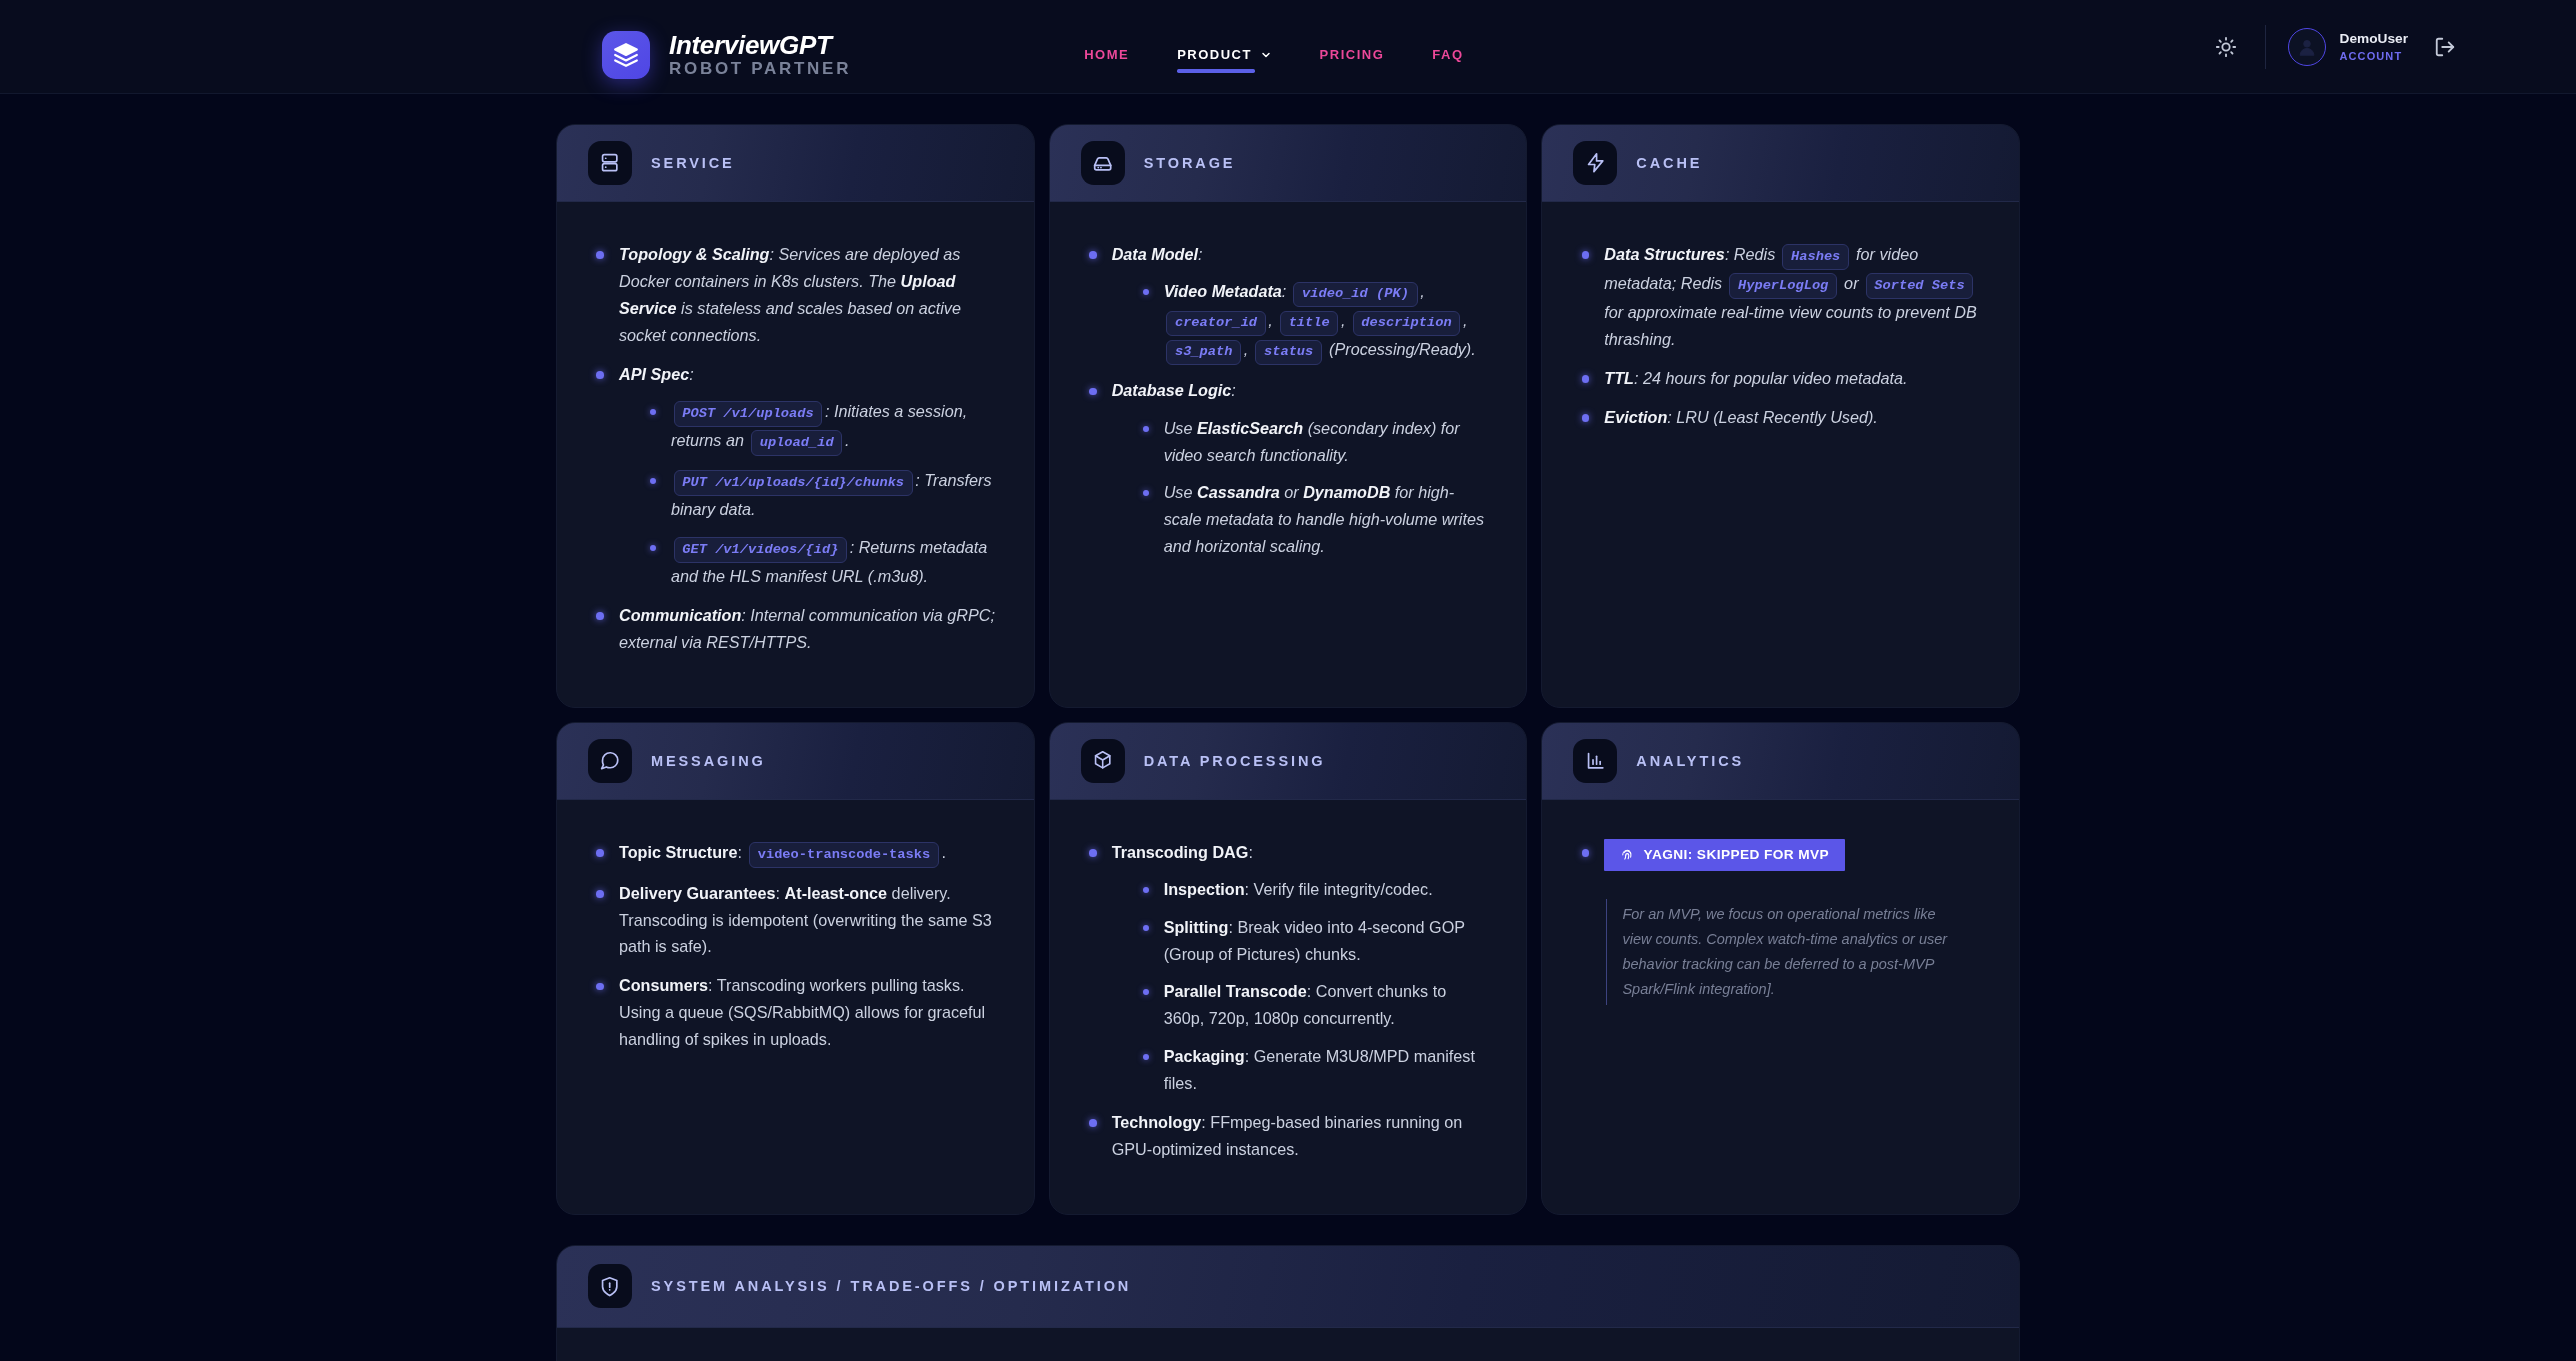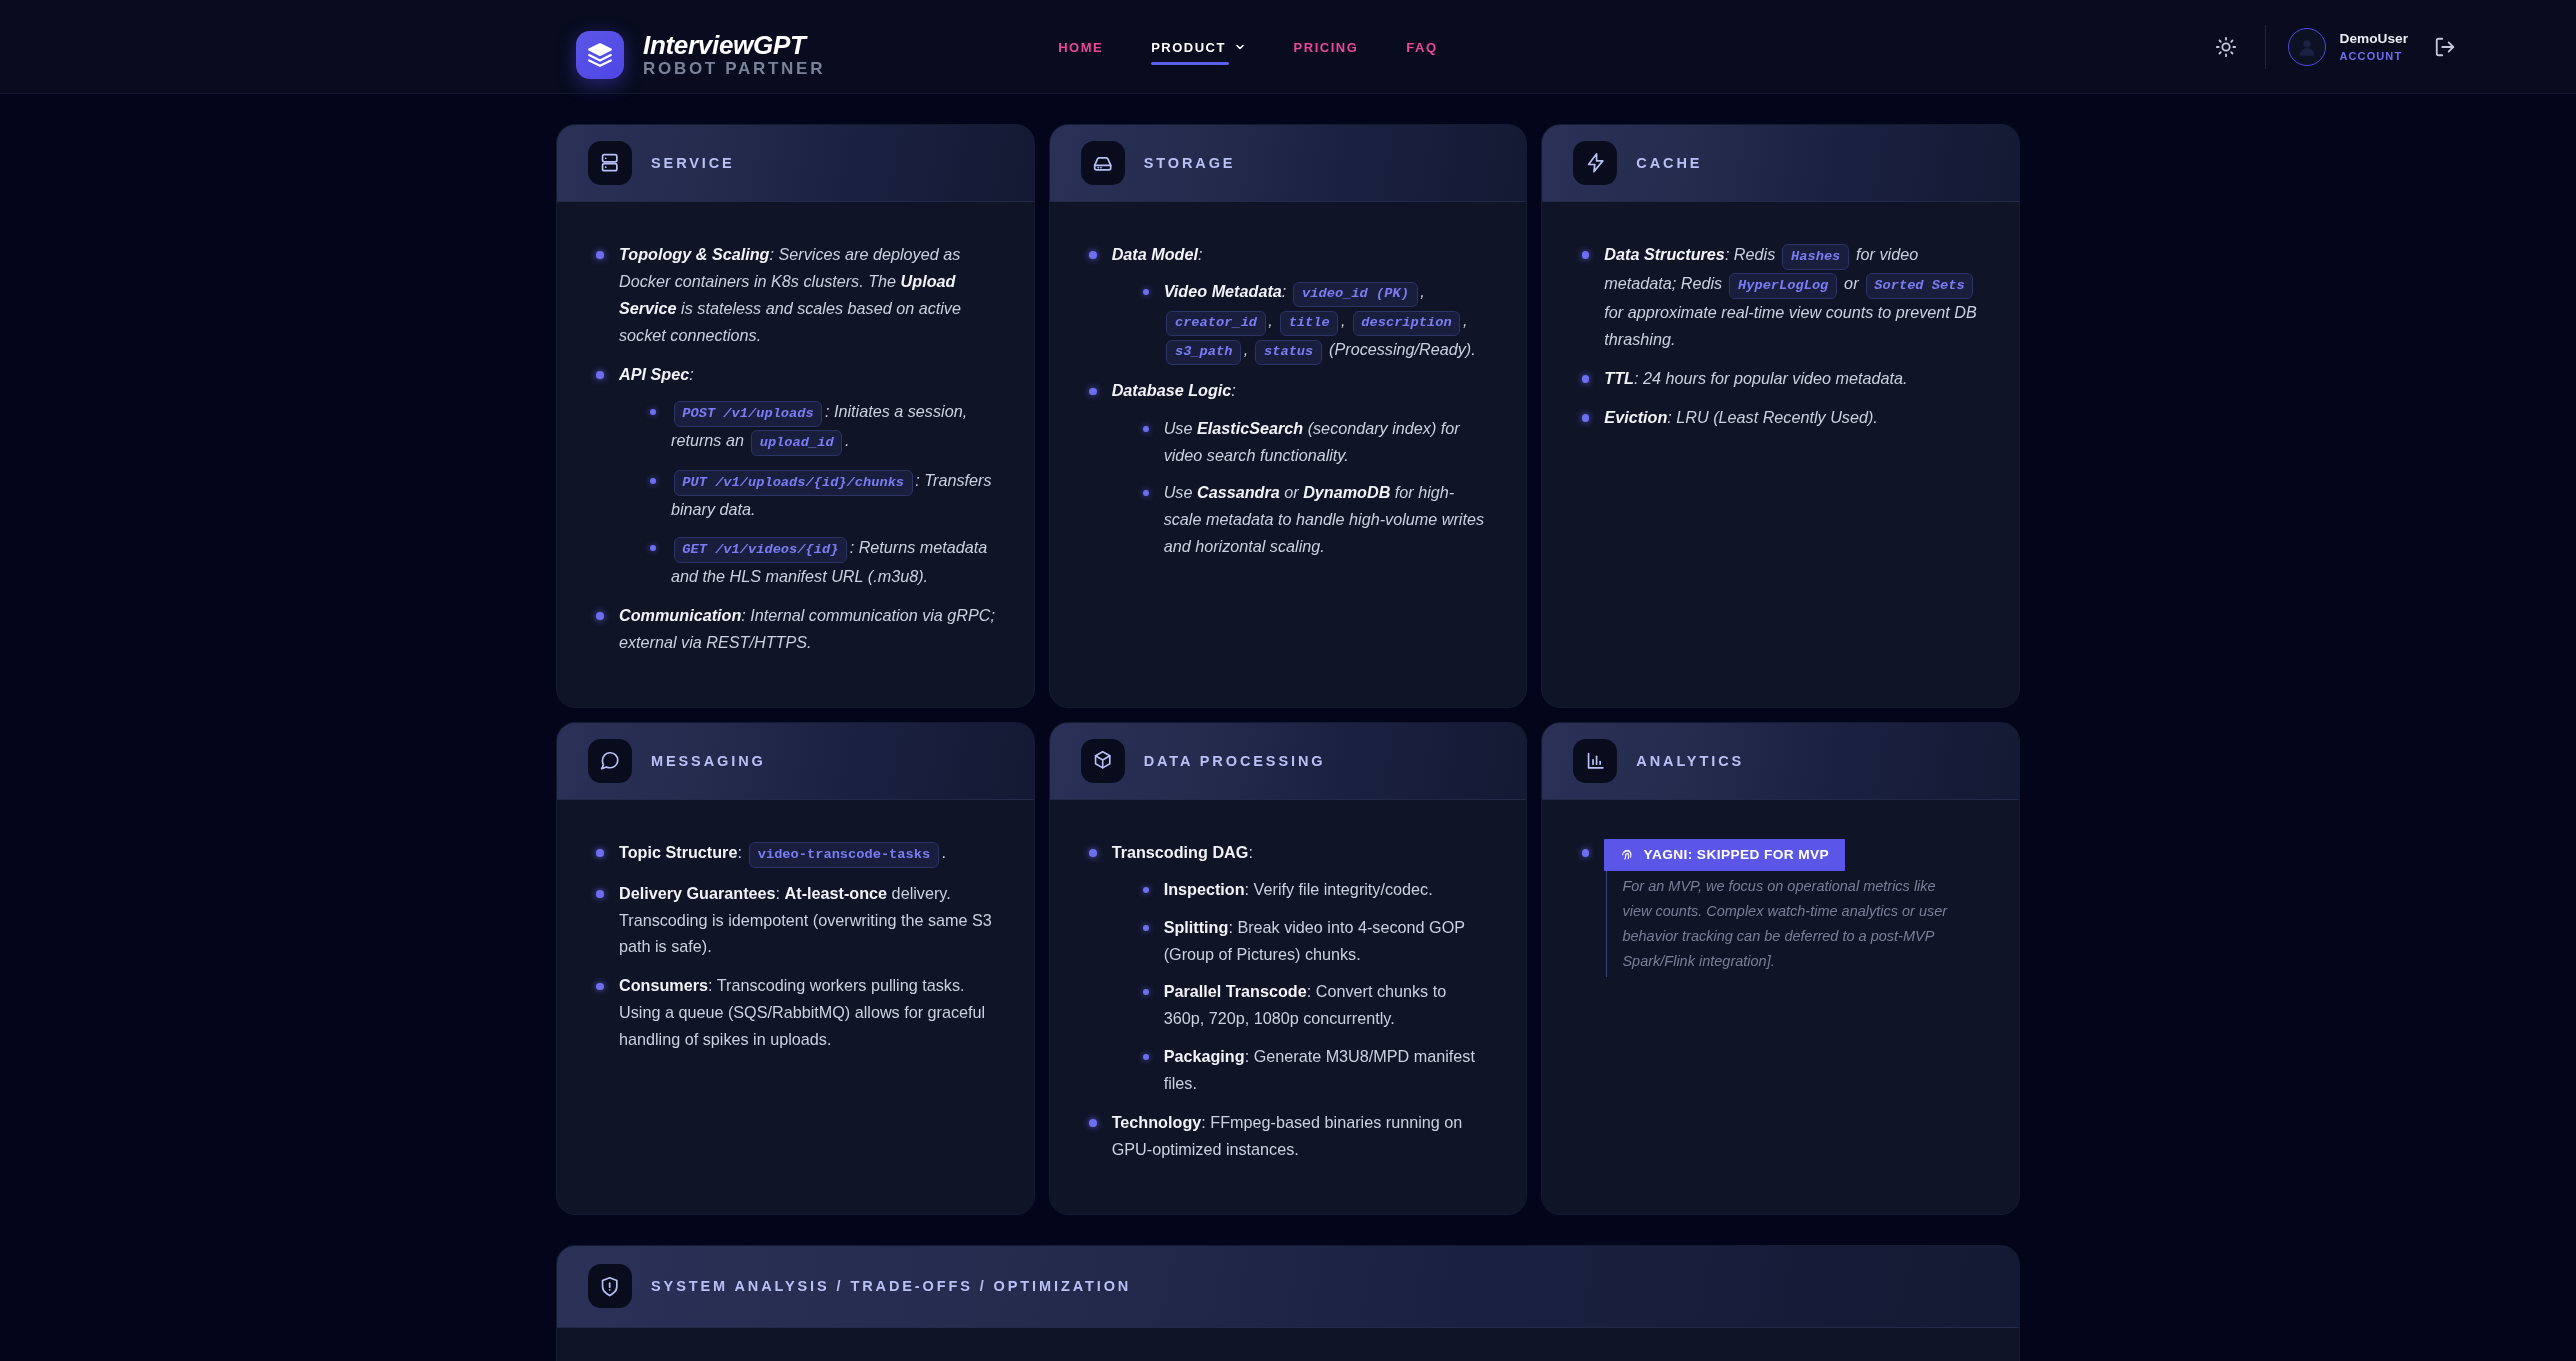--- a/index.html
+++ b/index.html
@@ -17,25 +17,26 @@
     position: relative;
     width: 2576px;
     height: 94px;
     background: #080c1e;
     border-bottom: 0.9px solid #12182e;
     display: flex;
     align-items: center;
   }
   .nav-inner {
     position: absolute;
-    left: 576px;
+    left: 602px;
     right: 513px;
     top: 0;
     height: 109px;
     display: flex;
+    align-items: center;
   }
   .brand { display: flex; align-items: center; gap: 19px; }
   .brand-logo {
     width: 48px; height: 48px; border-radius: 13.7px;
     background: linear-gradient(145deg,#5b56e8,#4f46e5);
     display: flex; align-items: center; justify-content: center;
     box-shadow: 0 5.1px 19px rgba(79,70,229,.45);
     flex: none;
   }
   .brand-text { display: flex; flex-direction: column; gap: 2.6px; }
@@ -198,21 +199,21 @@
   }
   .yagni-badge {
     display: inline-flex; align-items: center; gap: 9.4px;
     background: #5b56e8;
     border-radius: 1px;
     padding: 8.6px 15.4px;
     font-size: 13.7px; font-weight: 700; letter-spacing: 0.4px;
     color: #ffffff;
   }
   .yagni-note {
-    margin-top: 0;
+    margin-top: 28px;
     margin-left: 1.7px;
     border-left: 1.7px solid #3d4380;
     padding: 3.4px 0 3.4px 15.4px;
     font-size: 14.5px; font-style: italic; line-height: 1.72;
     color: #787f96;
     max-width: 359px;
   }
 
   
   .bottom {

